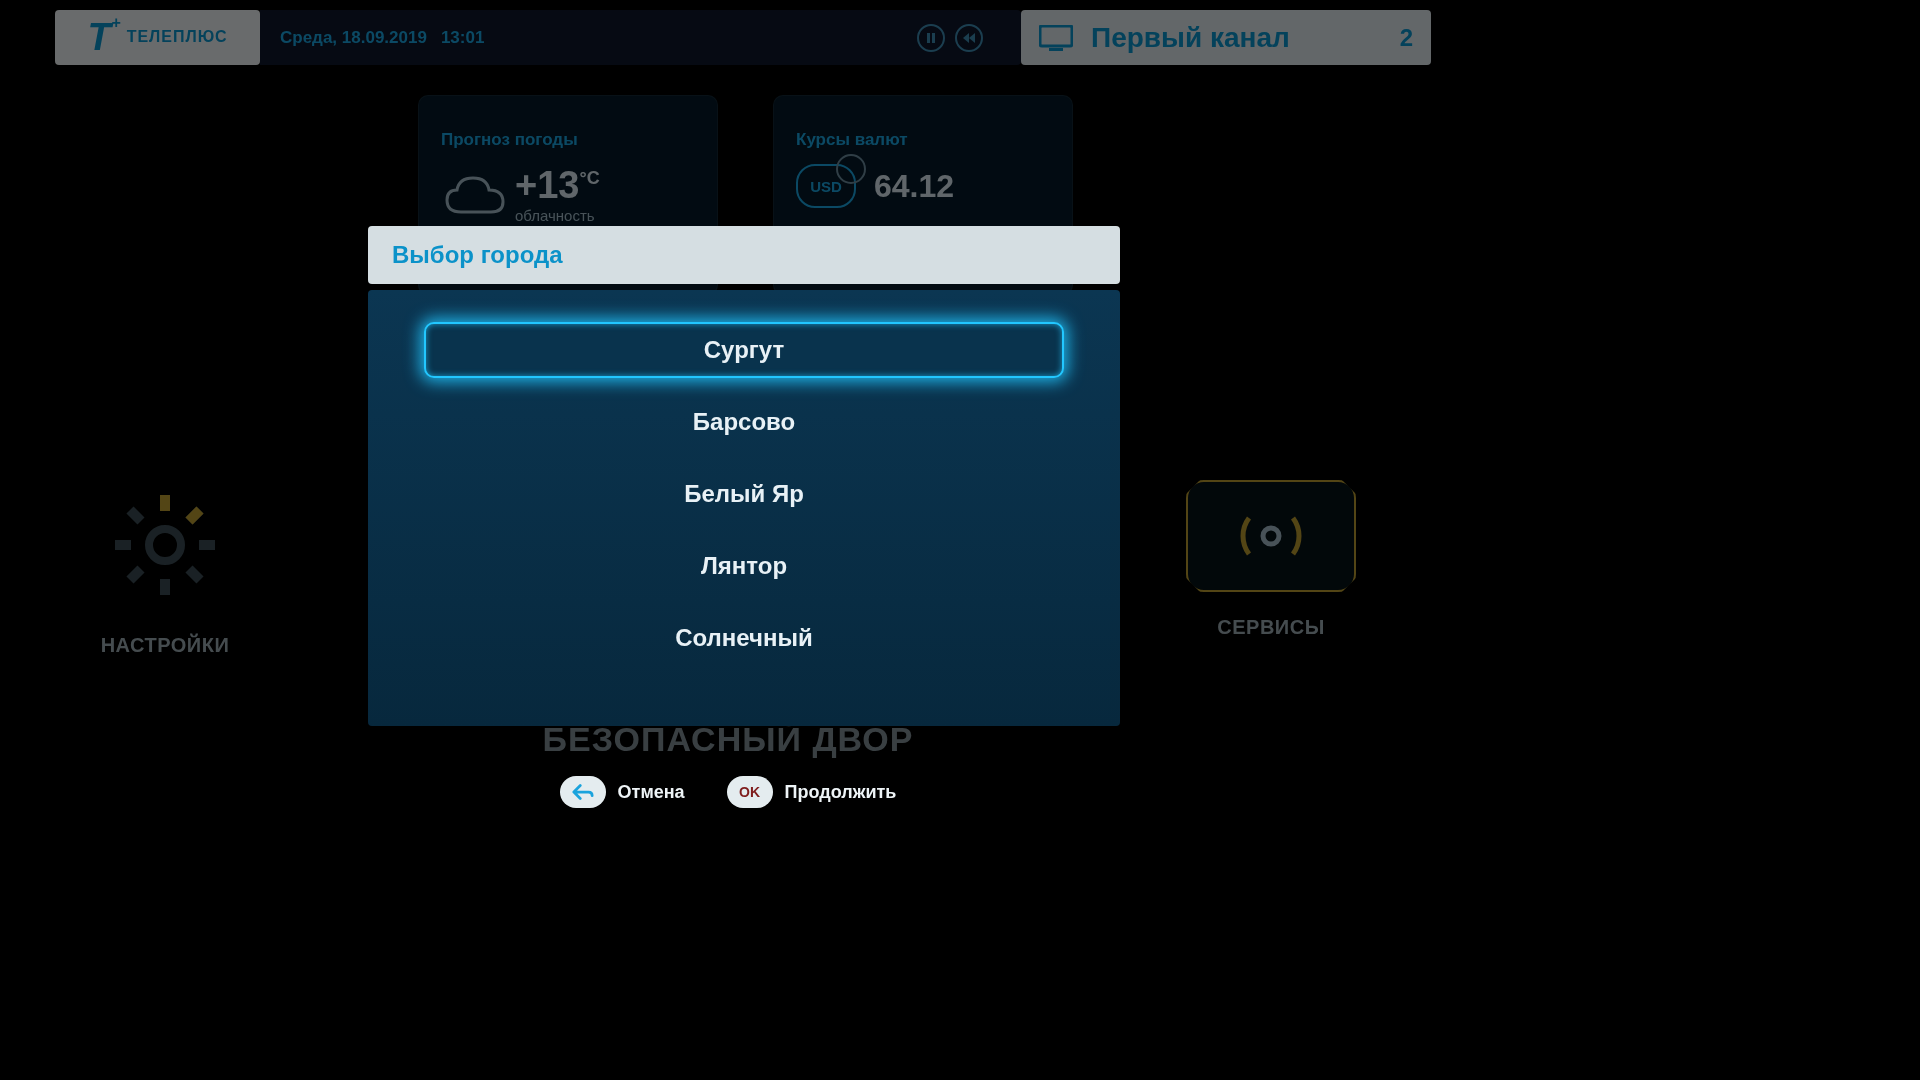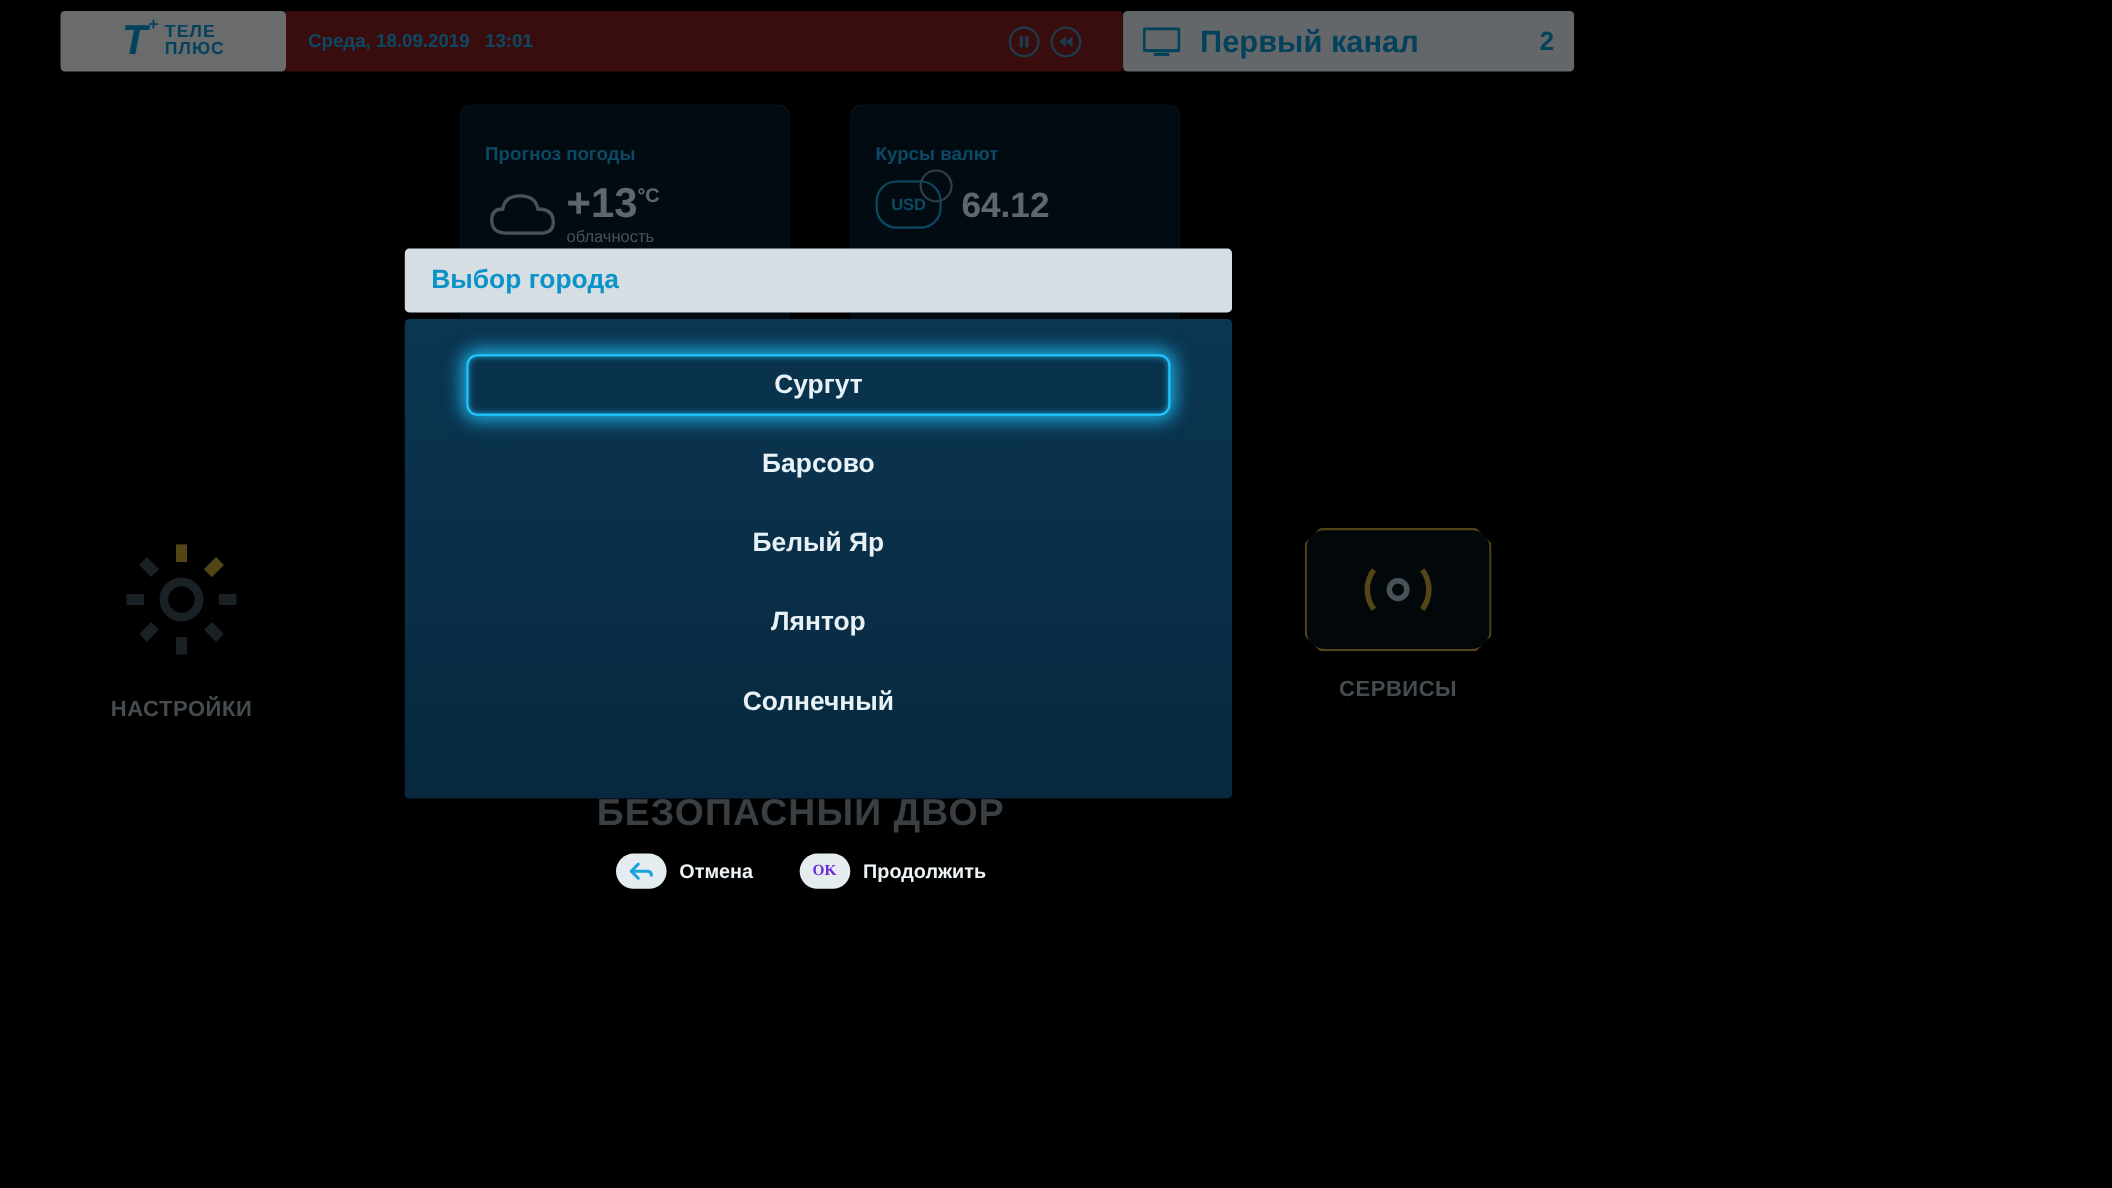--- a/index.html
+++ b/index.html
@@ -36,31 +36,31 @@
 }
 .logo-t {
   font-size: 38px;
   font-weight: 900;
   font-style: italic;
   color: #0b92c9;
   margin-right: 6px;
   position: relative;
 }
 .logo-t sup { font-size: 16px; position: absolute; top: -2px; right: -10px; }
-.logo-text { display:flex; flex-direction:column; line-height:0.9; margin-left:10px;}
+.logo-text { display:flex; flex-direction:row; line-height:0.9; margin-left:10px;}
 .logo-text span {
   font-size: 16px;
   font-weight: 900;
   color: #0b92c9;
   letter-spacing: 1px;
 }
 .datetime-strip {
   flex: 1;
   height: 55px;
-  background: #7f1d1d;
+  background: #0f172a;
   display: flex;
   align-items: center;
   padding: 0 20px;
   border-radius: 0 4px 4px 0;
   color: #1aa3dd;
   font-size: 17px;
   font-weight: 700;
   gap: 14px;
 }
 .header-icons { display:flex; gap:10px; margin-left:auto; margin-right:18px;}
@@ -161,21 +161,21 @@
   display:flex;
   justify-content:center;
   gap:42px;
 }
 .fbtn { display:flex; align-items:center; gap:12px; }
 .pill {
   width:46px; height:32px; border-radius:16px; background:#e4ecef;
   display:flex; align-items:center; justify-content:center;
   font-weight:900; font-size:14px;
 }
-.pill.ok { color:#6d28d9;font-family:Liberation Serif, serif; }
+.pill.ok { color:#7f1d1d; }
 .pill svg { width:22px; height:18px; }
 .fbtn-label { color:#eef4f7; font-size:18px; font-weight:800; }
 
 
 .dim {
   position:absolute; inset:0; background:rgba(0,0,0,0.55);
 }
 
 
 .modal {

